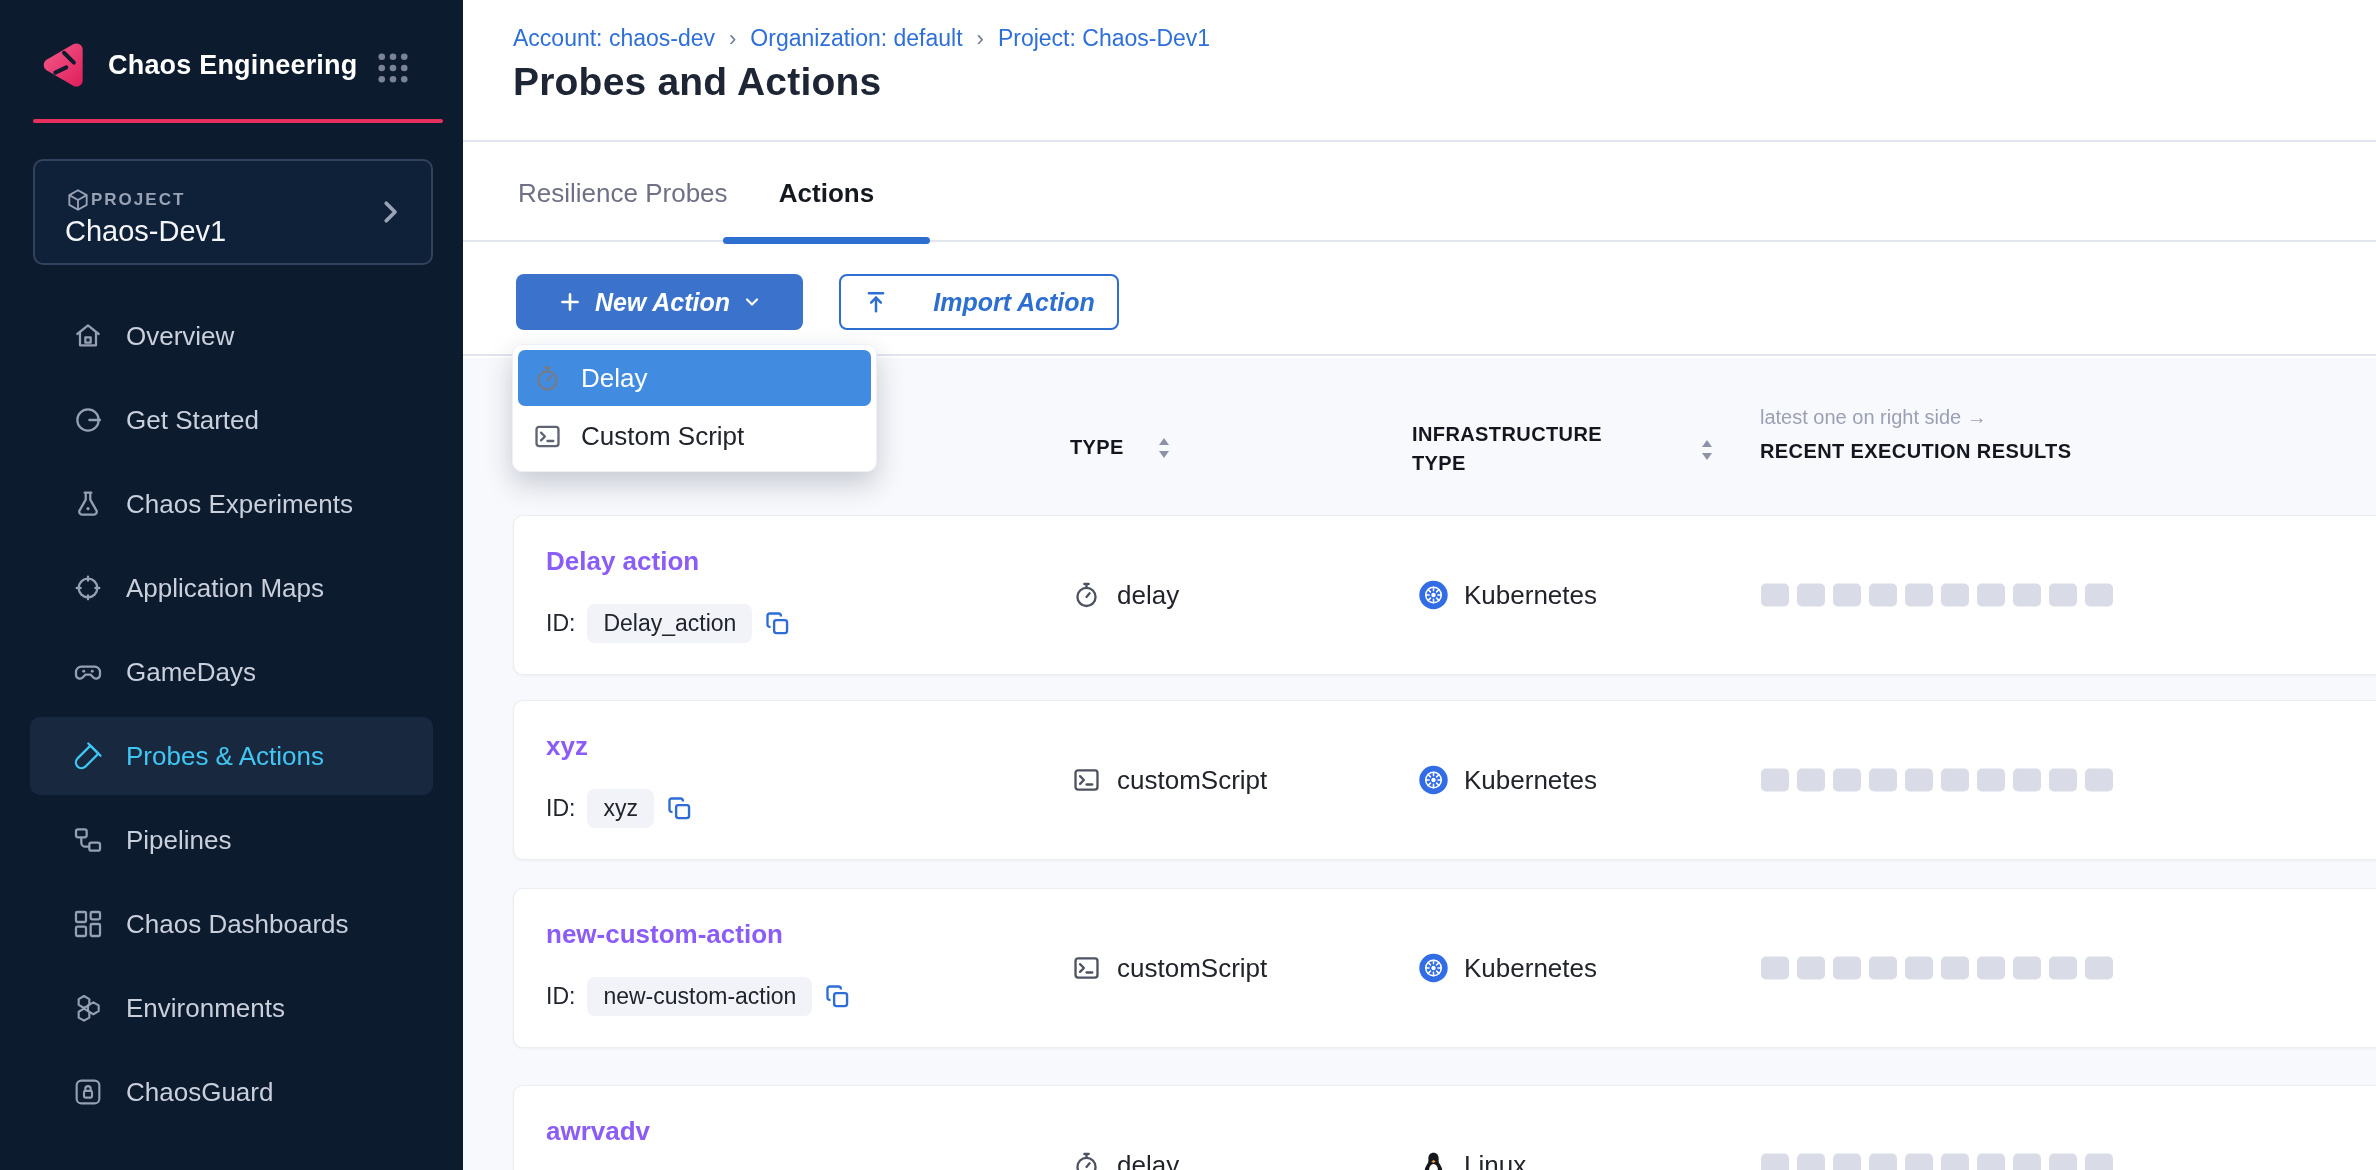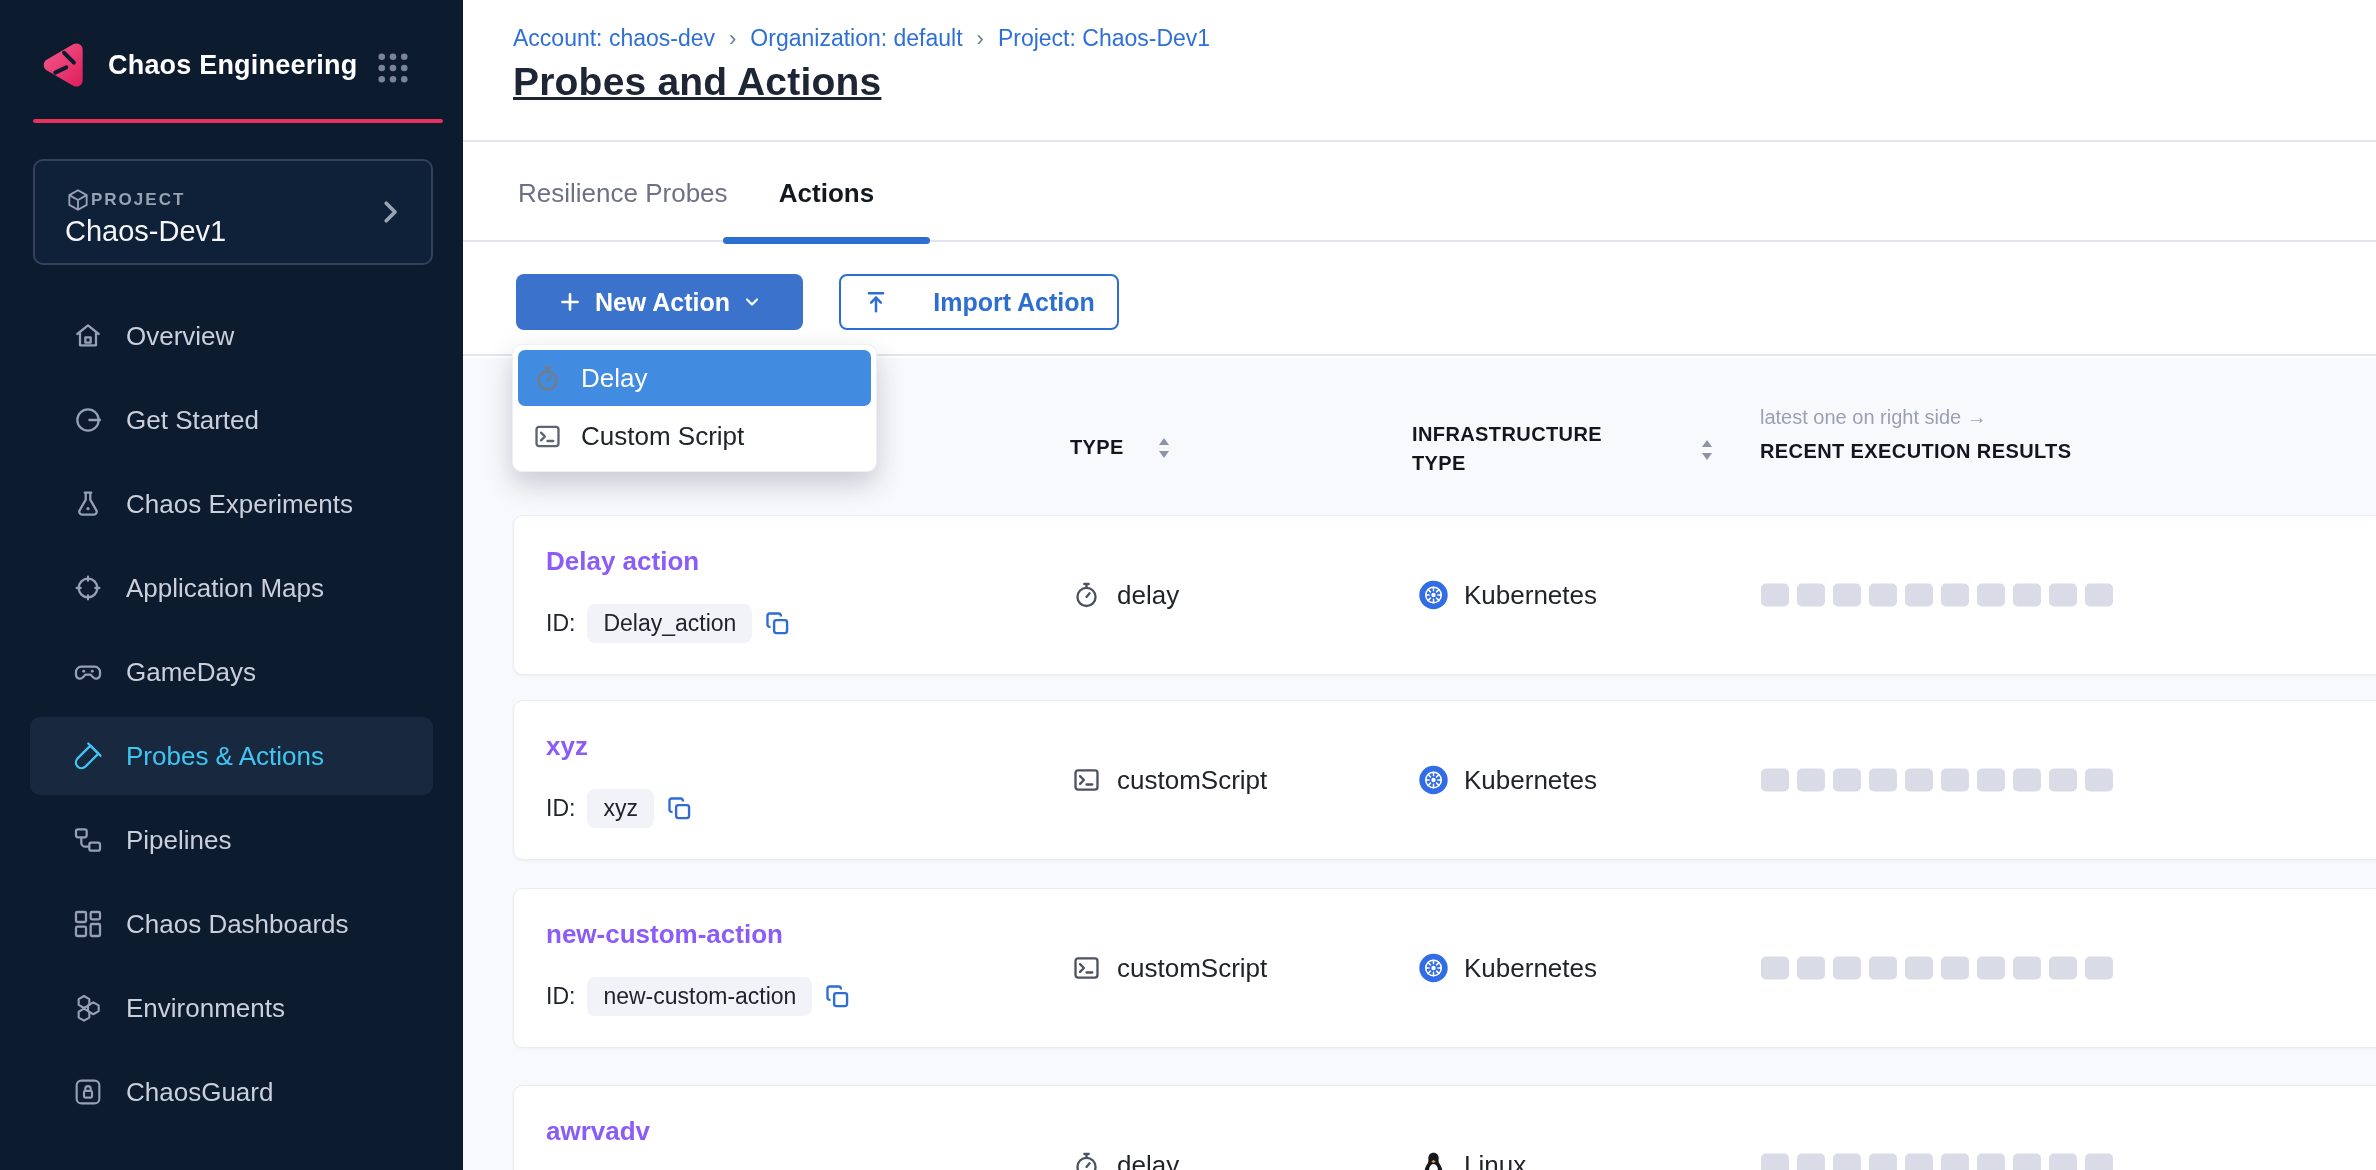--- a/index.html
+++ b/index.html
@@ -42,30 +42,30 @@
   }
   .nav-item > * { position:relative; z-index:1; }
 
   
   .main { position:absolute; left:463px; top:0; width:1913px; height:1170px; background:#ffffff; }
 
   .page-header { position:absolute; left:0; top:0; right:0; height:142px; border-bottom:2px solid #e2e4ee; background:#fff; }
   .breadcrumb { position:absolute; left:50px; top:25px; display:flex; align-items:center; gap:14px; font-size:23px; }
   .crumb { color:#2e6fd8; cursor:pointer; }
   .crumb-sep { color:#6f7b95; font-size:22px; }
-  .page-title { position:absolute; left:50px; top:60px; font-size:39px; font-weight:bold; color:#1e2535; letter-spacing:.2px;text-decoration:underline; }
+  .page-title { position:absolute; left:50px; top:60px; font-size:39px; font-weight:bold; color:#1e2535; letter-spacing:.2px; }
 
   .tabbar { position:absolute; left:0; top:144px; right:0; height:98px; border-bottom:2px solid #e2e4ee; background:#fff; }
   .tab { position:absolute; top:0; height:98px; display:flex; align-items:center; justify-content:center; font-size:26px; cursor:pointer; }
   .tab-inactive { left:55px; color:#6e7186; }
   .tab-active { left:260px; width:207px; color:#14181f; font-weight:bold; }
   .tab-underline { position:absolute; left:0; right:0; bottom:-2px; height:7px; background:#2d6ed1; border-radius:4px; }
 
   .toolbar { position:absolute; left:0; top:244px; right:0; height:112px; border-bottom:2px solid #e2e4ee; background:#fff; }
-  .btn { position:absolute; top:30px; height:56px; display:flex; align-items:center; justify-content:center; gap:12px; border-radius:8px; font-size:25px; font-weight:bold; cursor:pointer; }
+  .btn { position:absolute; top:30px; height:56px; display:flex; align-items:center; justify-content:center; gap:12px; border-radius:8px; font-size:25px; font-weight:bold; cursor:pointer;font-style:italic; }
   .btn-primary { left:53px; width:287px; background:#3b72cb; color:#ffffff; border:none; }
   .btn-outline { left:376px; width:280px; background:#ffffff; color:#2d6ed1; border:2px solid #2d6ed1;gap:44px; }
   .select {
     position:absolute; left:705px; top:30px; width:377px; height:56px; background:#fdfdfe;
     border:2px solid #d7dae3; border-radius:8px; display:flex; align-items:center;
     padding-left:26px; font-size:24px; color:#20242e; cursor:pointer;
   }
   .select .chev { position:absolute; right:20px; top:16px; width:24px; height:24px; color:#7e8698; }
 
   

